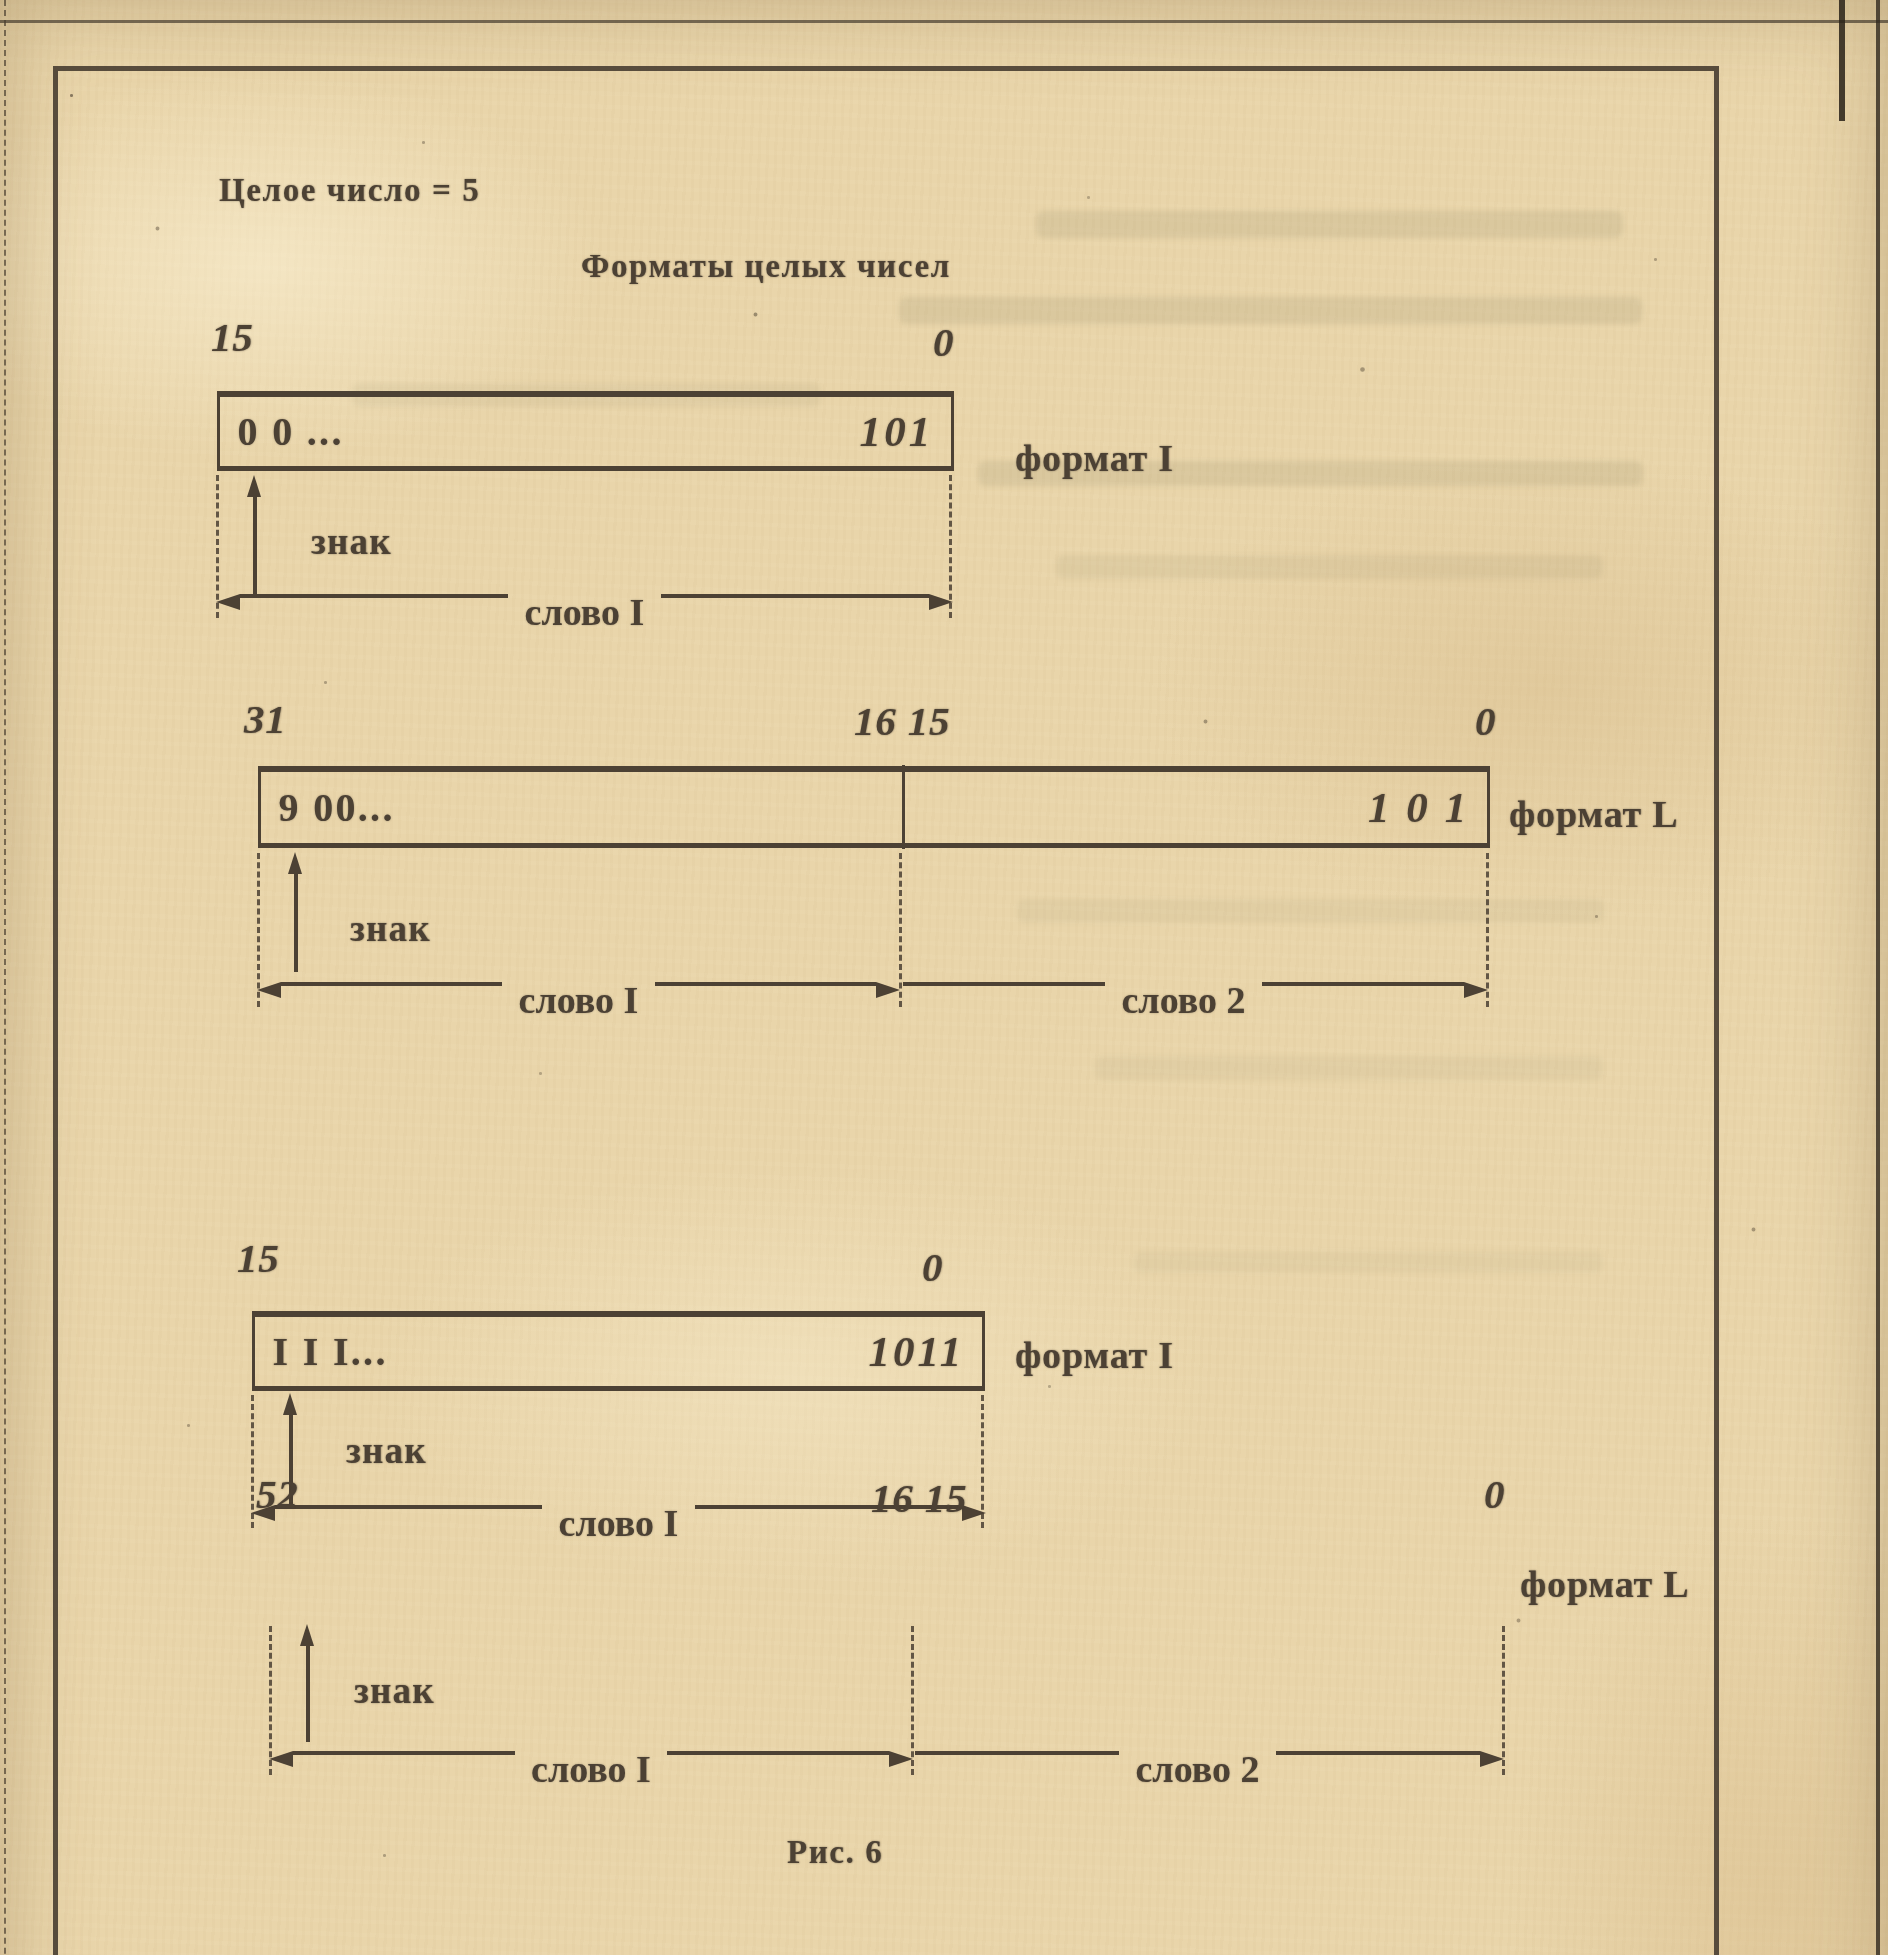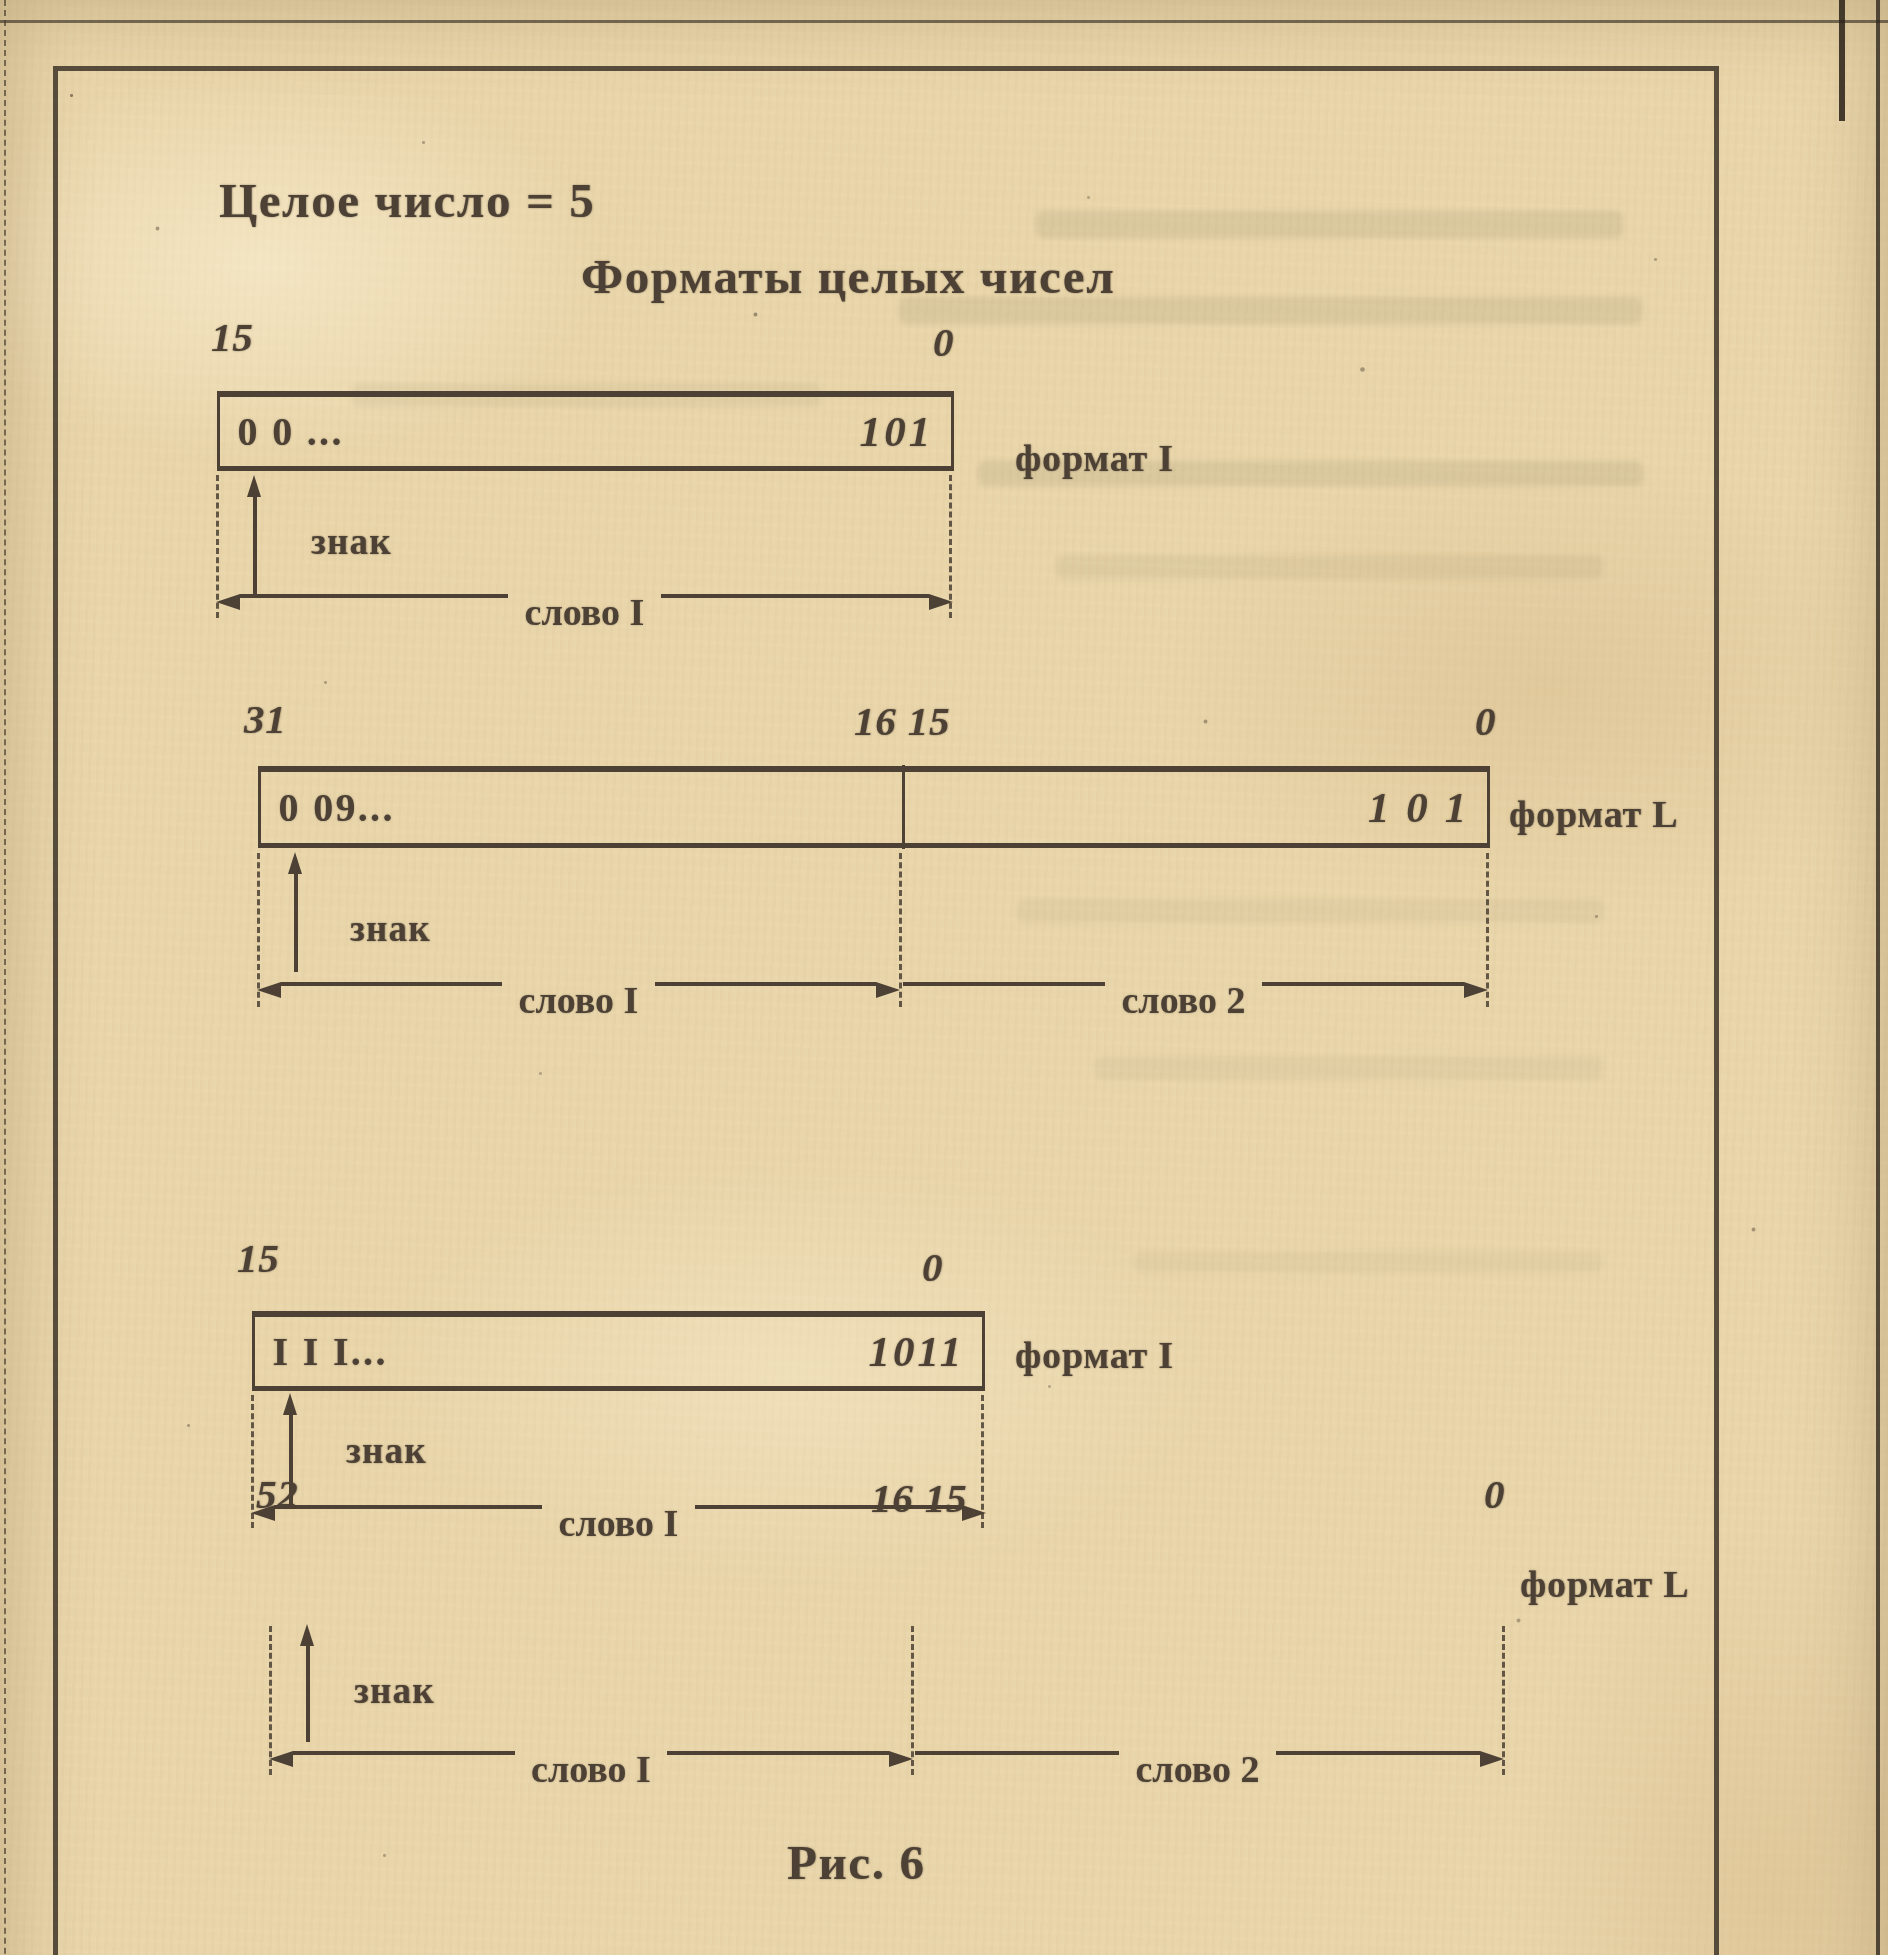--- a/index.html
+++ b/index.html
@@ -24,21 +24,21 @@
       repeating-linear-gradient(2deg, rgba(255,244,214,.05) 0 4.3px, transparent 4.3px 13.3px);
     box-shadow: inset 0 0 86px rgba(120,95,55,.35);
     overflow:hidden;
     font-family:"Liberation Serif","DejaVu Serif",serif;
   }
   .txt{
     position:absolute;white-space:nowrap;color:var(--ink);
     font-weight:700;
     text-shadow:0 0 2px rgba(74,63,48,.45), 0.8px 0.4px 1.2px rgba(74,63,48,.25);
   }
-  .heading{font-size:49px;letter-spacing:1.6px;text-align:right;}
+  .heading{font-size:33px;letter-spacing:1.6px;text-align:right;}
   .bit{font-size:41px;font-style:italic;letter-spacing:0.8px;}
   .fmt{font-size:38px;letter-spacing:0.8px;}
   .slabel{font-size:37px;letter-spacing:1.2px;}
   .bitbox{
     position:absolute;
     border:3.9px solid var(--ink);
     border-top-width:6.6px;border-bottom-width:5.9px;
     display:flex;align-items:center;justify-content:space-between;
     padding:0 17.6px;
   }
@@ -122,21 +122,21 @@
       <span class="dl"></span>
     <span class="dlabel">слово I</span>
     <span class="dl"></span>
       <span class="ah-r"></span>
   </div>
 
   <div class="txt bit" style="left:244px;top:695px;">31</div>
   <div class="txt bit" style="left:854px;top:697px;">16 15</div>
   <div class="txt bit" style="left:1475px;top:697px;">0</div>
   <div class="bitbox" style="left:258px;top:766px;width:1232px;height:82px;">
-    <span class="lcell">0 09...</span>
+    <span class="lcell">9 00...</span>
     <div class="bdiv" style="left:641px;"></div>
     <span class="rcell">1 0 1</span>
   </div>
   <div class="txt fmt" style="left:1509px;top:792px;">формат L</div>
   <div class="vdash" style="left:257px;top:853px;height:154px;"></div>
   <div class="vdash" style="left:899px;top:853px;height:154px;"></div>
   <div class="vdash" style="left:1486px;top:853px;height:154px;"></div>
   <div class="sarrow" style="left:294px;top:872px;height:100px;"></div>
   <div class="txt slabel" style="left:350px;top:907px;">знак</div>
   <div class="dim" style="left:257px;top:982px;width:643px;">

